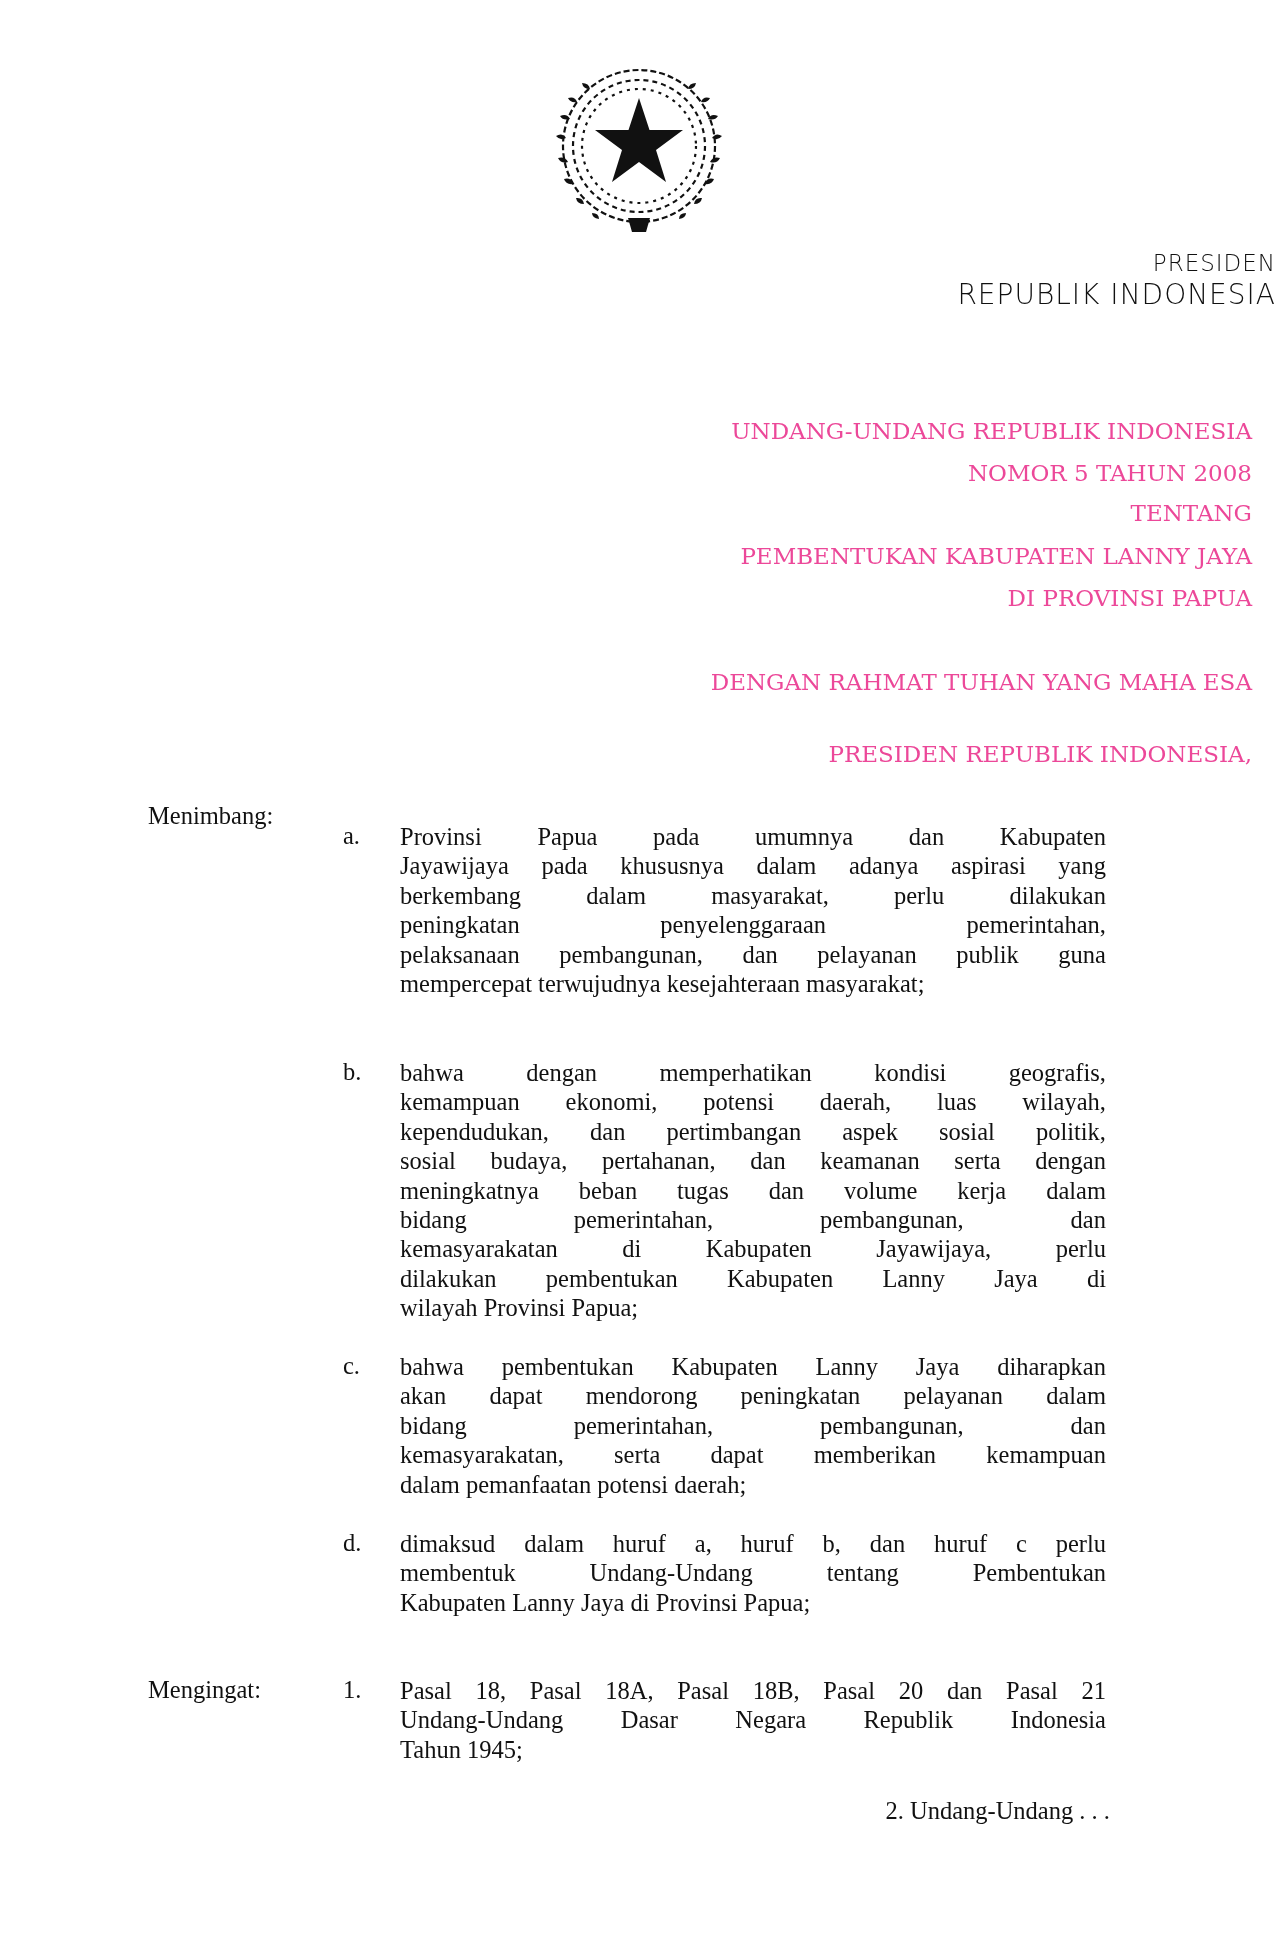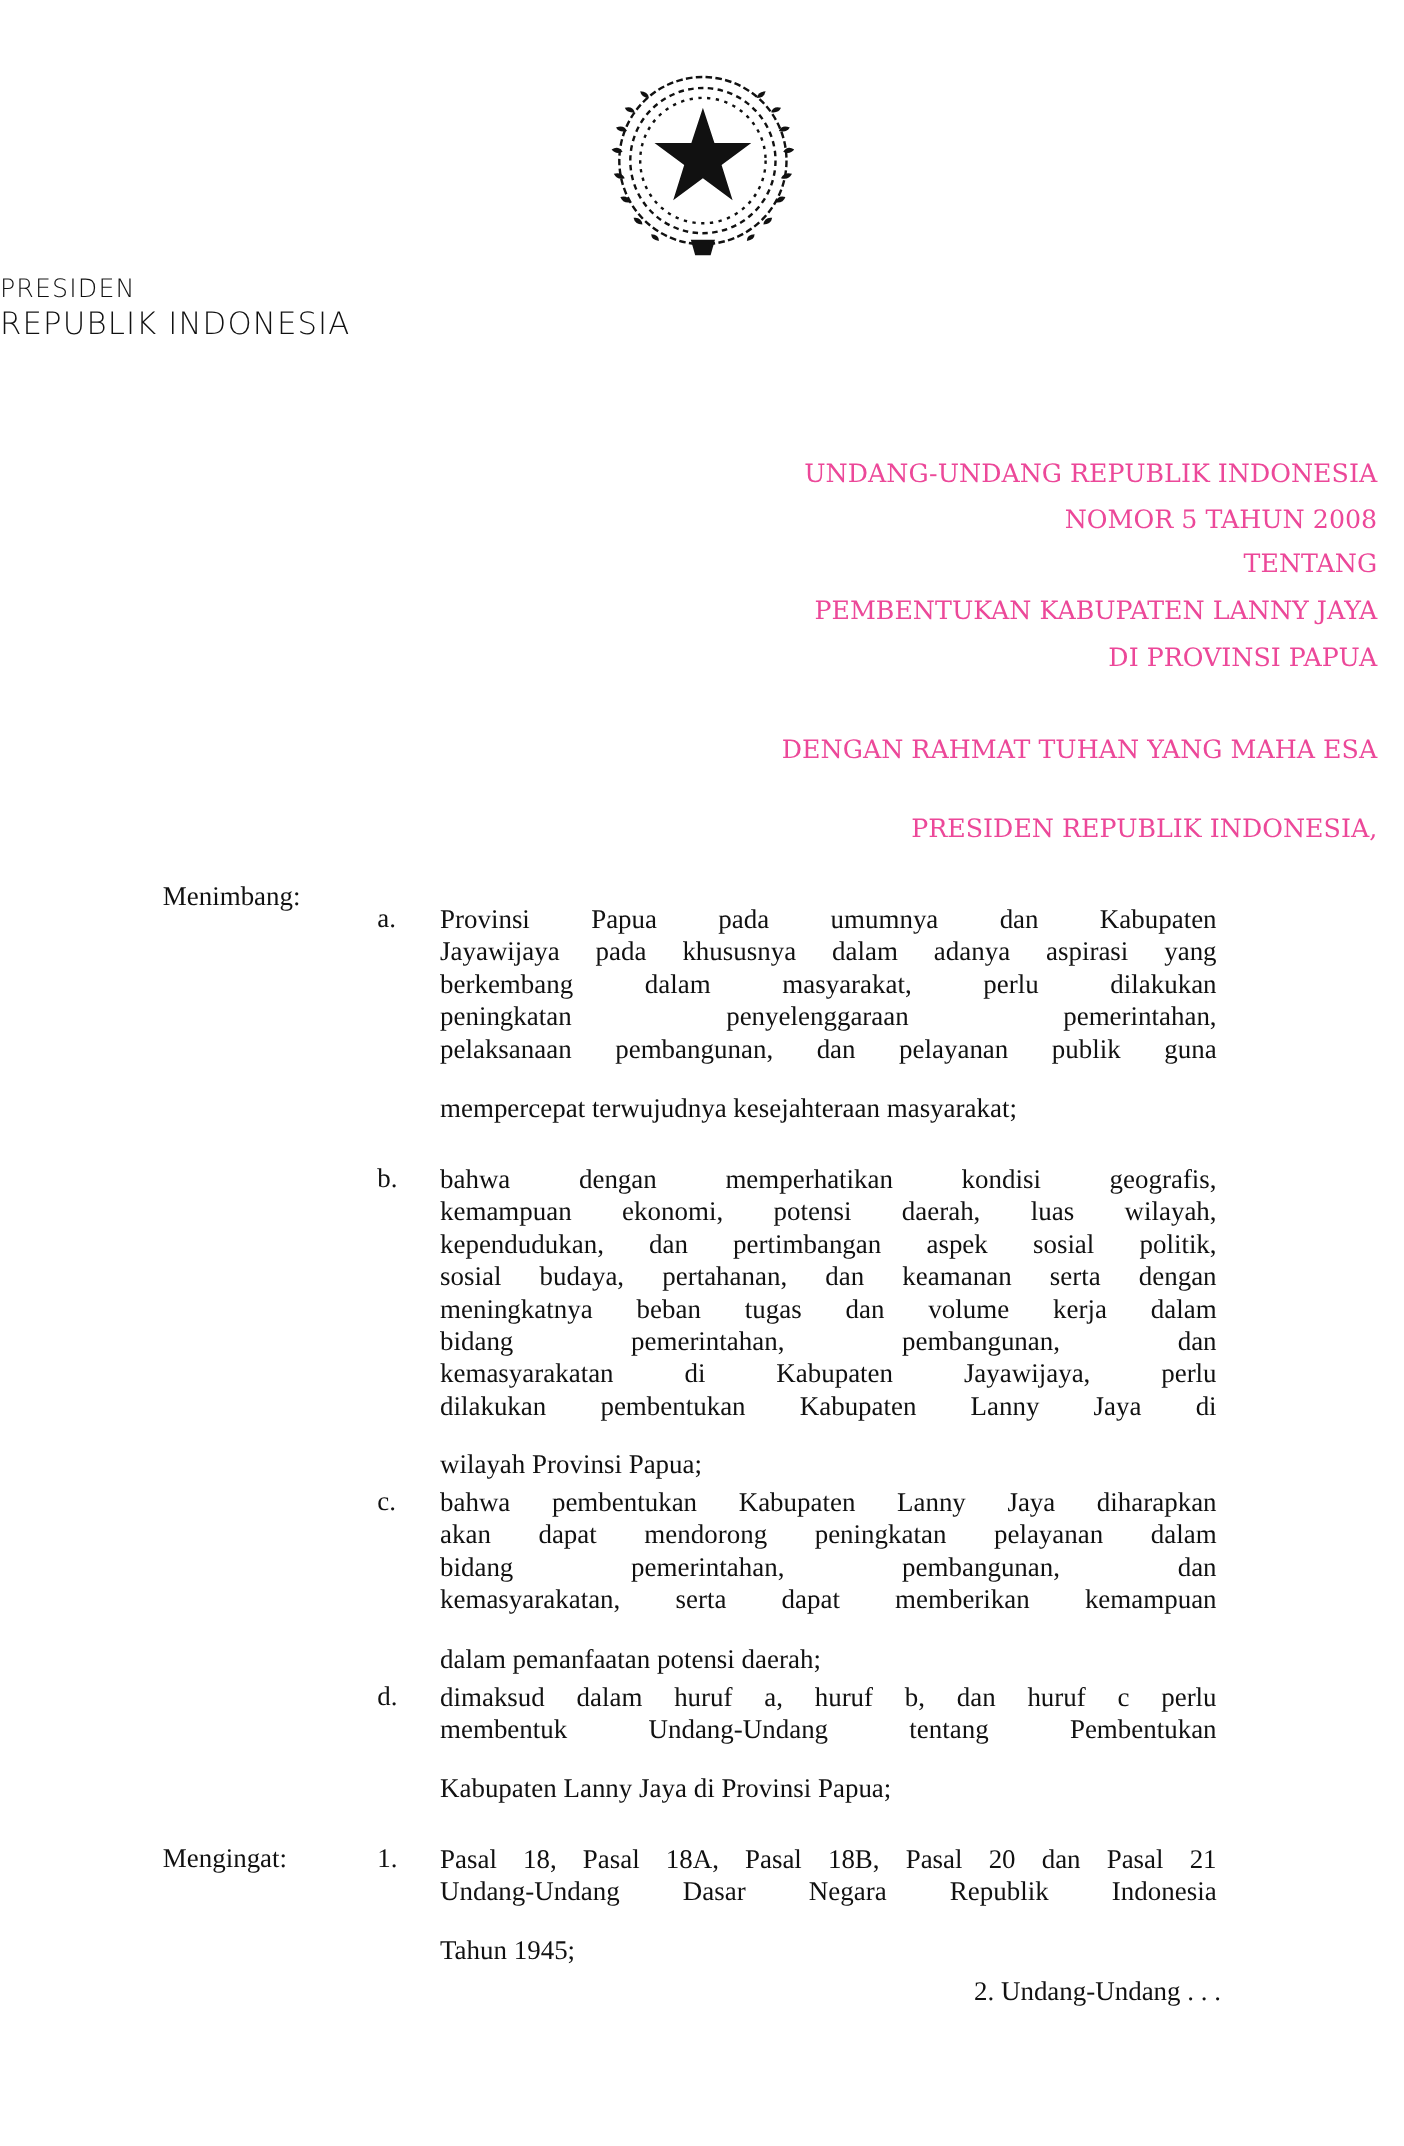--- a/index.html
+++ b/index.html
@@ -1,30 +1,30 @@
 <!DOCTYPE html>
 <html><head>
   <meta charset="utf-8">
   <style>
     html, body { margin: 0; padding: 0; background: #ffffff; }
     body { width: 1276px; height: 1951px; position: relative; overflow: hidden; color: #111; }
     .page { position: absolute; left: 0; top: 0; width: 1276px; height: 1951px; background: #fff; }
     .emblem { position: absolute; left: 548px; top: 66px; width: 182px; height: 170px; }
-    .emblem-caption { position: absolute; left: 0; width: 1276px; text-align: left;
+    .emblem-caption { position: absolute; left: 0; width: 1276px; text-align: right;
       font-family: "DejaVu Sans", sans-serif; font-weight: 300; color: #111; letter-spacing: 1px; }
     .cap1 { top: 250px; font-size: 23px; }
     .cap2 { top: 278px; font-size: 28px; }
     .heading { position: absolute; left: 0; width: 1252px; text-align: right;
       font-family: "DejaVu Serif", serif; font-size: 23px; color: #ec4899; white-space: nowrap; }
     .section-label { position: absolute; left: 148px; font-family: "Liberation Serif", serif; font-size: 24.5px; }
     .item-marker { position: absolute; left: 343px; font-family: "Liberation Serif", serif; font-size: 24.5px; }
     .item-text { position: absolute; left: 400px; width: 706px; text-align: justify; font-family: "Liberation Serif", serif;
       font-size: 24.5px; line-height: 29.4px; }
     .item-text span.line { display: block; text-align: justify; text-align-last: justify; white-space: nowrap; overflow: visible; }
-    .item-text span.line.last { text-align-last: left; margin-top: 24px; }
+    .item-text span.line.last { text-align-last: left; }
     .footer-next { position: absolute; right: 166px; top: 1797px; font-family: "Liberation Serif", serif; font-size: 24.5px; text-align: right; }
   </style>
 </head>
 <body>
 
 <div class="page">
 
   <svg class="emblem" viewBox="0 0 182 170">
     <g fill="none" stroke="#111" stroke-width="2.2">
       <circle cx="91" cy="80" r="76" stroke-dasharray="6 3"></circle>

